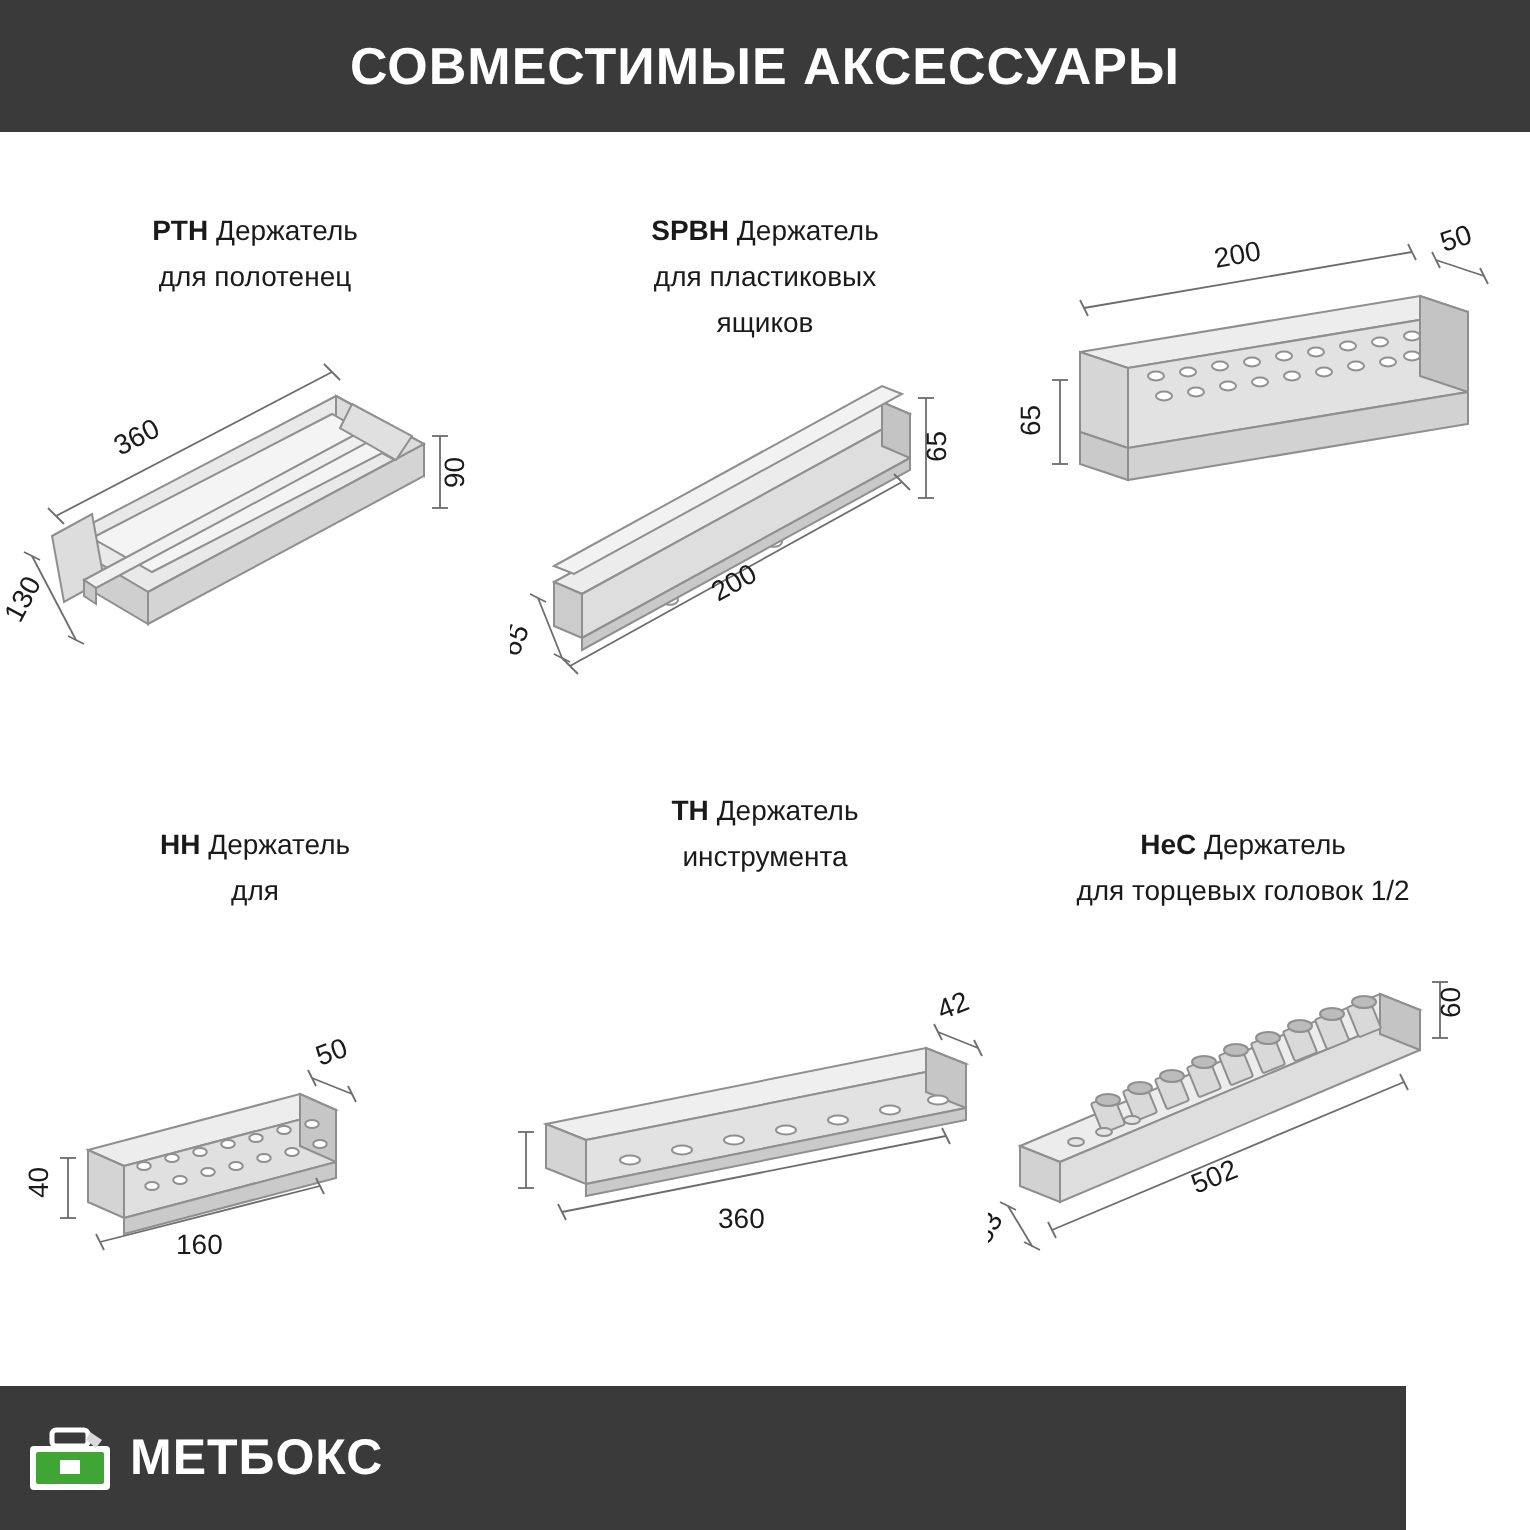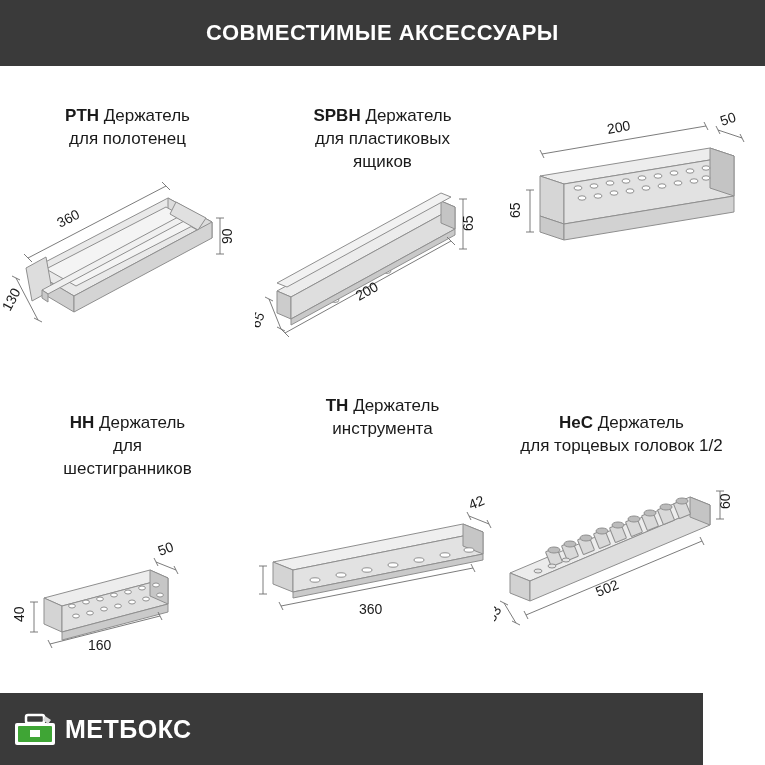--- a/index.html
+++ b/index.html
@@ -27,21 +27,21 @@
     top: 0;
     width: 765px;
     height: 66px;
     background: #3a3a3a;
     display: flex;
     align-items: center;
     justify-content: center;
   }
   .header-title {
     color: #ffffff;
-    font-size: 22px;
+    font-size: 26px;
     font-weight: bold;
     letter-spacing: 0.5px;
     text-align: center;
   }
   
   .footer {
     position: absolute;
     left: 0;
     bottom: 0;
     width: 703px;
@@ -74,21 +74,21 @@
     top: 66px;
     width: 765px;
     height: 627px;
   }
   .cell {
     position: absolute;
     width: 255px;
   }
   .cell-title {
     text-align: center;
-    font-size: 17px;
+    font-size: 14px;
     line-height: 23px;
     color: #1a1a1a;
     padding: 0 12px;
     box-sizing: border-box;
   }
   .cell-title b {
     font-weight: bold;
   }
   .art {
     position: relative;
@@ -246,21 +246,20 @@
           <text x="10" y="114" transform="rotate(-90 10 114)" font-family="Liberation Sans, sans-serif" font-size="14" fill="#1a1a1a">65</text>
         </svg>
       </div>
     </div>
 
     <div class="cell row2" style="left:0px; top:345px;">
       <div class="cell-title">
         <b>HH</b>
         <span>Держатель</span><br>
         <span>для</span><br>
-        <span>шестигранников</span>
       </div>
       <div class="art">
         <svg width="255" height="185" viewBox="0 0 255 185">
           <g stroke="#8f8f8f" stroke-width="1" fill="none">
             <polygon points="44,118 150,90 168,98 62,126" fill="#ededed"></polygon>
             <polygon points="44,118 62,126 62,152 44,144" fill="#d4d4d4"></polygon>
             <polygon points="62,126 168,98 168,124 62,152" fill="#e0e0e0"></polygon>
             <polygon points="150,90 168,98 168,124 150,116" fill="#c6c6c6"></polygon>
             <polygon points="62,152 168,124 168,132 62,160" fill="#cacaca"></polygon>
             <g fill="#ffffff">

